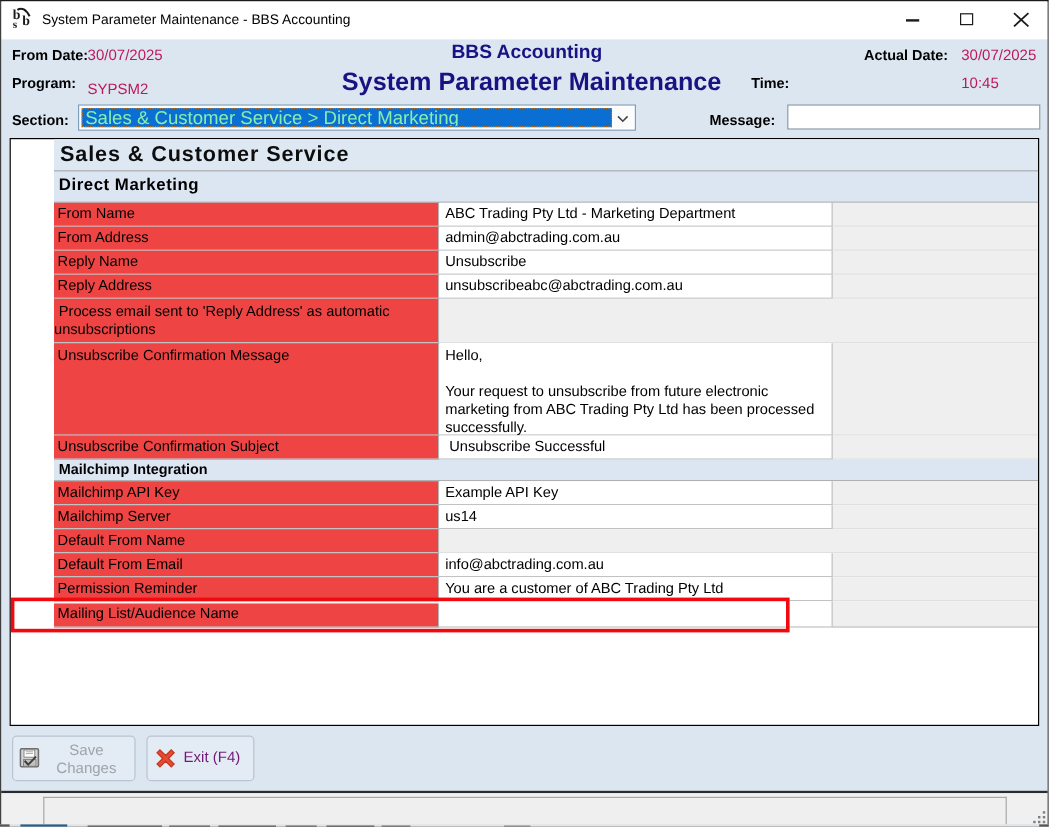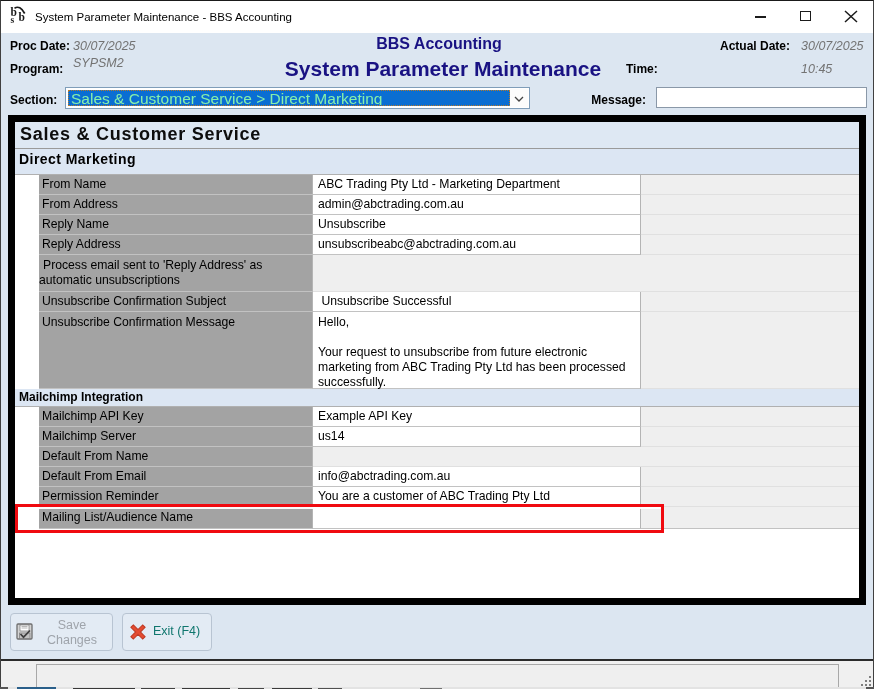--- a/index.html
+++ b/index.html
@@ -8,35 +8,35 @@
   .abs { position:absolute; }
   .win-border { position:absolute; inset:0; border:1px solid #404040; border-top-color:#1a1a1a; pointer-events:none; z-index:50; }
   
   .titlebar { position:absolute; left:1px; top:1px; right:1px; height:32px; background:#ffffff; }
   .title-text { position:absolute; left:34px; top:10px; font-size:11.5px; color:#000; white-space:nowrap; }
   .btn-min { position:absolute; left:754px; top:15px; width:11px; height:2px; background:#1b1b1b; }
   .btn-max { position:absolute; left:799px; top:10px; width:11px; height:10px; border:1.4px solid #1b1b1b; background:#fff; }
   
   .header { position:absolute; left:1px; top:33px; width:872px; height:82px; background:#dce6f1; }
   .lbl { font-weight:bold; font-size:12px; color:#000; }
-  .val { font-size:12.5px; color:#737373;font-style:italic; }
+  .val { font-size:12.5px; color:#be185d; }
   .bbs-title { position:absolute; left:2px; top:2px; width:100%; text-align:center; font-size:16px; font-weight:bold; color:#191283; }
   .bbs-sub { position:absolute; left:6px; top:24px; width:100%; text-align:center; font-size:21px; font-weight:bold; color:#191283; }
   
   .combo { position:absolute; left:64px; top:54px; width:465px; height:22px; background:#fff; border:1px solid #7f9db9; }
   .combo-sel { position:absolute; left:2px; top:2px; right:19px; bottom:2px; background:#0a6ed2; border:1px dotted #b87a28; color:#86efac; font-size:15.5px; line-height:15px; padding-left:2px; white-space:nowrap; overflow:hidden; }
   .combo-btn { position:absolute; right:1px; top:1px; width:18px; bottom:1px; background:#fcfcfc; }
   .search-box { position:absolute; left:655px; top:54px; width:211px; height:21px; background:#fff; border:1px solid #8a98a8; }
   
-  .panel { position:absolute; left:8px; top:115px; width:858px; height:490px; background:#ffffff; border:7px solid #000000; }
+  .panel { position:absolute; left:8px; top:115px; width:858px; height:490px; background:#ffffff; border:1px solid #000000;padding-left:36px; }
   .sec-head1 { height:27px; background:#dee8f3; border-bottom:1px solid #9a9a9a; font-size:18px; font-weight:bold; letter-spacing:0.75px; line-height:24px; padding-left:5px; color:#0d0d0d; }
   .sec-head2 { height:26px; background:#dce6f3; border-bottom:1px solid #b0b0b0; font-size:14px; font-weight:bold; letter-spacing:0.45px; line-height:20px; padding-left:4px; color:#000; }
   .sec-head3 { height:18px; background:#dce6f3; border-bottom:1px solid #b0b0b0; font-size:12px; font-weight:bold; line-height:17px; padding-left:4px; color:#000; }
   .row { display:flex; height:20px; font-size:12.2px; }
-  .row .c1 { width:274px; background:#a3a3a3; border-right:1px solid #b4b4b4; border-bottom:1px solid #c2c2c2; padding-left:3px; line-height:19px;margin-left:24px; }
+  .row .c1 { width:321px; background:#ef4444; border-right:1px solid #b4b4b4; border-bottom:1px solid #c2c2c2; padding-left:3px; line-height:19px; }
   .row .c2 { width:328px; background:#ffffff; border-right:1px solid #b4b4b4; border-bottom:1px solid #c2c2c2; padding-left:5px; line-height:19px; }
   .row .c3 { flex:1; background:#efefef; border-bottom:1px solid #e0e0e0; }
   .red-rect { position:absolute; left:0px; top:381.5px; width:649px; height:29.5px; border:3px solid #f00a10; box-shadow:inset 0 2px 0 rgba(255,255,255,0.95); z-index:10; }
   
   .btnbar { position:absolute; left:1px; top:605px; width:872px; height:56px; background:#dce6f1; border-bottom:2px solid #2b2b2b; }
   .btn { position:absolute; top:8px; height:38px; background:#e3ebf4; border:1px solid #b8c4d2; border-radius:4px; }
   
   .statusbar { position:absolute; left:1px; top:661px; width:872px; height:26px; background:#f0f0f0; }
   .status-inner { position:absolute; left:35px; top:3px; width:803px; height:23px; background:#efefef; border:1px solid #a8a8a8; border-bottom:none; }
   .grip i { position:absolute; width:2px; height:2px; background:#7e7e7e; }
@@ -52,24 +52,24 @@
     </svg>
     <div class="title-text">System Parameter Maintenance - BBS Accounting</div>
     <div class="btn-min"></div>
     <div class="btn-max"></div>
     <svg class="abs" style="left:843px; top:9px;" width="14" height="13" viewBox="0 0 14 13">
       <path d="M1,1 L13,12 M13,1 L1,12" stroke="#1b1b1b" stroke-width="1.5" fill="none"></path>
     </svg>
   </div>
 
   <div class="header">
-    <div class="lbl abs" style="left:9px; top:6px;">Proc Date:</div>
+    <div class="lbl abs" style="left:9px; top:6px;">From Date:</div>
     <div class="val abs" style="left:72px; top:6px;">30/07/2025</div>
     <div class="lbl abs" style="left:9px; top:29px;">Program:</div>
-    <div class="val abs" style="left:72px; top:23px;text-align:right;">SYPSM2</div>
+    <div class="val abs" style="left:72px; top:34px;text-align:right;">SYPSM2</div>
     <div class="bbs-title">BBS Accounting</div>
     <div class="bbs-sub">System Parameter Maintenance</div>
     <div class="lbl abs" style="left:625px; top:6px; width:164px; text-align:right;">Actual Date:</div>
     <div class="val abs" style="left:800px; top:6px;">30/07/2025</div>
     <div class="lbl abs" style="left:625px; top:29px; width:164px; text-align:left;">Time:</div>
     <div class="val abs" style="left:800px; top:29px;">10:45</div>
     <div class="lbl abs" style="left:9px; top:60px;">Section:</div>
     <div class="combo">
       <div class="combo-sel">Sales &amp; Customer Service &gt; Direct Marketing</div>
       <div class="combo-btn">
@@ -102,28 +102,28 @@
     </div>
     <div class="row">
       <div class="c1">Reply Address</div>
       <div class="c2">unsubscribeabc@abctrading.com.au</div>
       <div class="c3"></div>
     </div>
     <div class="row" style="height:37px;">
       <div class="c1" style="line-height:15px; padding-top:3px; text-indent:4px; padding-left:0;">Process email sent to 'Reply Address' as automatic unsubscriptions</div>
       <div class="c3"></div>
     </div>
+    <div class="row" style="height:77px;">
+      <div class="c1" style="line-height:15px; padding-top:3px;">Unsubscribe Confirmation Message</div>
+      <div class="c2" style="line-height:15px; padding-top:3px;">Hello,<br><br>Your request to unsubscribe from future electronic marketing from ABC Trading Pty Ltd has been processed successfully.</div>
+      <div class="c3"></div>
+    </div>
     <div class="row">
       <div class="c1">Unsubscribe Confirmation Subject</div>
       <div class="c2">&nbsp;Unsubscribe Successful</div>
-      <div class="c3"></div>
-    </div>
-    <div class="row" style="height:77px;">
-      <div class="c1" style="line-height:15px; padding-top:3px;">Unsubscribe Confirmation Message</div>
-      <div class="c2" style="line-height:15px; padding-top:3px;">Hello,<br><br>Your request to unsubscribe from future electronic marketing from ABC Trading Pty Ltd has been processed successfully.</div>
       <div class="c3"></div>
     </div>
     <div class="sec-head3">Mailchimp Integration</div>
     <div class="row">
       <div class="c1">Mailchimp API Key</div>
       <div class="c2">Example API Key</div>
       <div class="c3"></div>
     </div>
     <div class="row">
       <div class="c1">Mailchimp Server</div>
@@ -160,21 +160,21 @@
         <path d="M5.5,3.5 H11.5 M5.5,5 H11.5" stroke="#9a9a9a" stroke-width="0.7"></path>
         <rect x="3.5" y="10" width="10.5" height="5.5" fill="#c2c2c2" stroke="#787878" stroke-width="0.7"></rect>
         <path d="M4.5,11 L7.5,14.2 L14,7.5" fill="none" stroke="#3e3e3e" stroke-width="1.7"></path>
       </svg>
       <div style="position:absolute; left:26px; top:4px; width:70px; text-align:center; font-size:12.5px; color:#9fa4ab; line-height:15px;">Save Changes</div>
     </div>
     <div class="btn" style="left:121px; width:90px;">
       <svg width="16" height="16" viewBox="0 0 17 17" style="position:absolute; left:7px; top:10px;">
         <path d="M3.5,1 L8.5,6 L13.5,1 L16,3.5 L11,8.5 L16,13.5 L13.5,16 L8.5,11 L3.5,16 L1,13.5 L6,8.5 L1,3.5 Z" fill="#e64c31" stroke="#c03b25" stroke-width="1.2"></path>
       </svg>
-      <div style="position:absolute; left:30px; top:10px; font-size:12.5px; color:#0f766e;">Exit (F4)</div>
+      <div style="position:absolute; left:30px; top:10px; font-size:12.5px; color:#701a75;">Exit (F4)</div>
     </div>
   </div>
 
   <div class="statusbar">
     <div class="status-inner"></div>
     <div class="grip">
       <i style="left:868px; top:15px;"></i>
       <i style="left:864px; top:19px;"></i>
       <i style="left:868px; top:19px;"></i>
       <i style="left:860px; top:23px;"></i>

